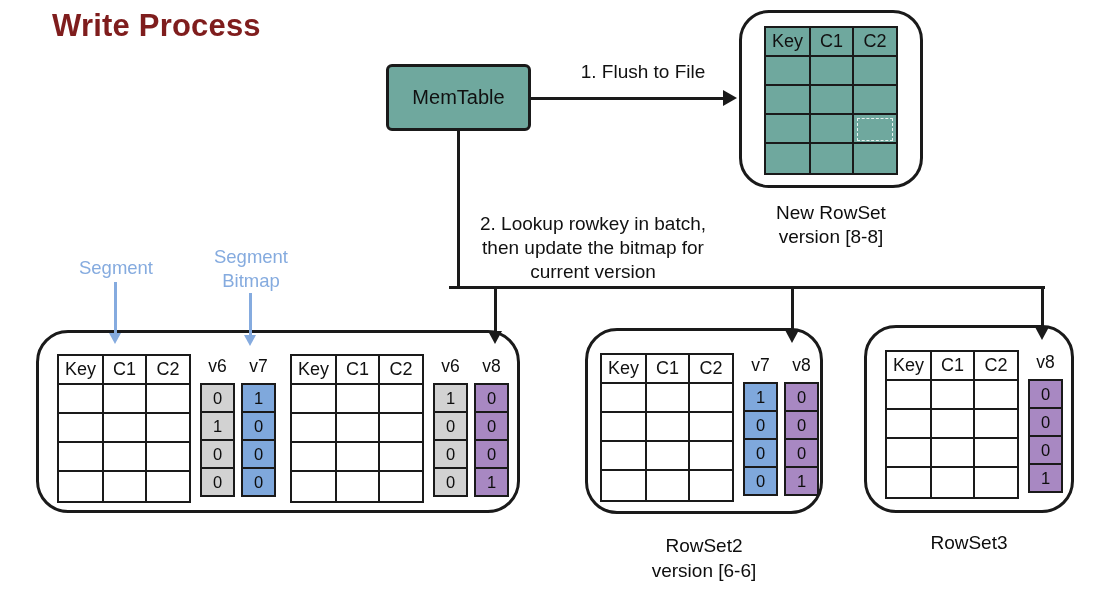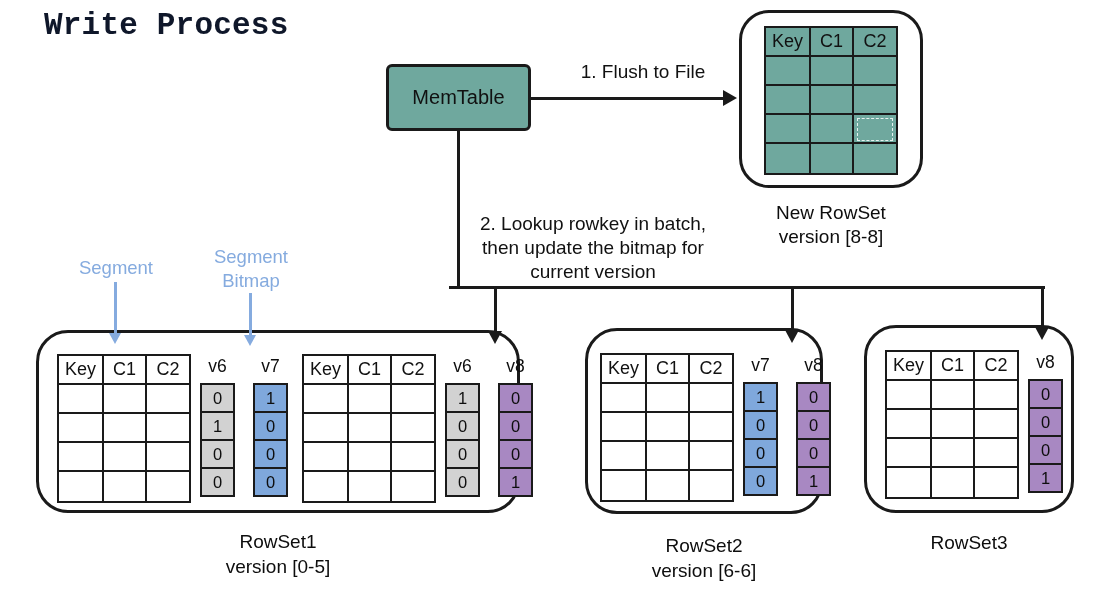--- a/index.html
+++ b/index.html
@@ -1,19 +1,19 @@
 <!DOCTYPE html>
 <html style="--teal: #6FA89E; --gray: #D2D2D2; --blue: #7FA8DC; --purple: #A888C2; --lightblue: #85ABDF; --line: #1A1A1A;"><head>
 <meta charset="utf-8">
 <style>
   html,body{margin:0;padding:0;background:#fff;}
   .stage{position:relative;width:1098px;height:598px;background:#fff;overflow:hidden;
          font-family:"Liberation Sans","DejaVu Sans",sans-serif;color:#111;}
 
-  .title{position:absolute;left:44px;top:8px;font-size:31px;font-weight:600;letter-spacing:.2px;color:#0f172a;font-family:Liberation Mono, monospace;}
+  .title{position:absolute;left:52px;top:8px;font-size:31px;font-weight:600;letter-spacing:.2px;color:#7f1d1d;}
 
   
   .memtable{position:absolute;left:386px;top:64px;width:145px;height:67px;background:var(--teal);
             border:3px solid var(--line);border-radius:6px;display:flex;align-items:center;
             justify-content:center;font-size:20px;box-sizing:border-box;}
 
   .newbox{position:absolute;left:739px;top:10px;width:184px;height:178px;border:3px solid var(--line);
           border-radius:30px;background:#fff;box-sizing:border-box;display:flex;justify-content:center;
           align-items:flex-start;padding-top:13px;}
 
@@ -28,21 +28,21 @@
               border:2.5px solid var(--line);background:#fff;}
   .grid-table .cell{display:flex;align-items:center;justify-content:center;font-size:18px;
                     border-right:2px solid var(--line);border-bottom:2px solid var(--line);}
   .cell.no-r{border-right:none}.cell.no-b{border-bottom:none}
   .grid-table.teal,.grid-table.teal .cell{background:var(--teal);}
   .cell.artifact{outline:1.5px dashed rgba(255,255,255,.85);outline-offset:-4px;}
 
   
   .segment{display:flex;}
   .seg-gap{margin-left:14px;}
-  .bm-group{display:flex;gap:18px;margin-left:9px;}
+  .bm-group{display:flex;gap:6px;margin-left:9px;}
   .bm-col{display:flex;flex-direction:column;align-items:center;}
   .bm-h{font-size:17.5px;height:24px;line-height:24px;margin-bottom:5px;color:#0e0e0e;}
   .bm-stack{border:2.5px solid var(--line);}
   .bm-cell{width:31px;height:26px;display:flex;align-items:center;justify-content:center;
            font-size:16.5px;border-top:2px solid var(--line);color:#0e0e0e;}
   .bm-cell:first-child{border-top:none;}
   .bm-gray{background:var(--gray);}
   .bm-blue{background:var(--blue);}
   .bm-purple{background:var(--purple);}
 
@@ -289,24 +289,20 @@
               <div class="bm-cell bm-purple">0</div>
               <div class="bm-cell bm-purple">0</div>
               <div class="bm-cell bm-purple">0</div>
               <div class="bm-cell bm-purple">1</div>
             </div>
           </div>
         </div>
       </div>
     </div>
 
-  <div class="caption cap1">
-    <div>RowSet1</div>
-    <div>version [0-5]</div>
-  </div>
   <div class="caption cap2">
     <div>RowSet2</div>
     <div>version [6-6]</div>
   </div>
   <div class="caption cap3">
     <div>RowSet3</div>
   </div>
 </div>
 
 </body></html>

